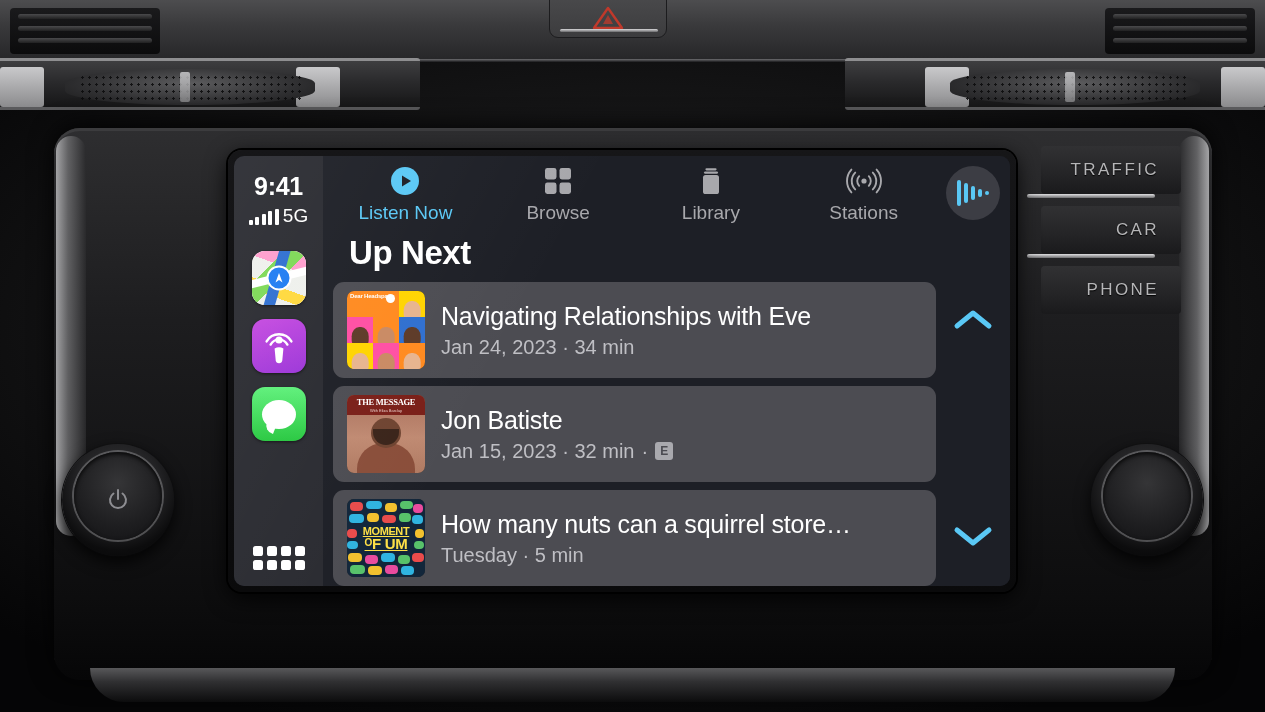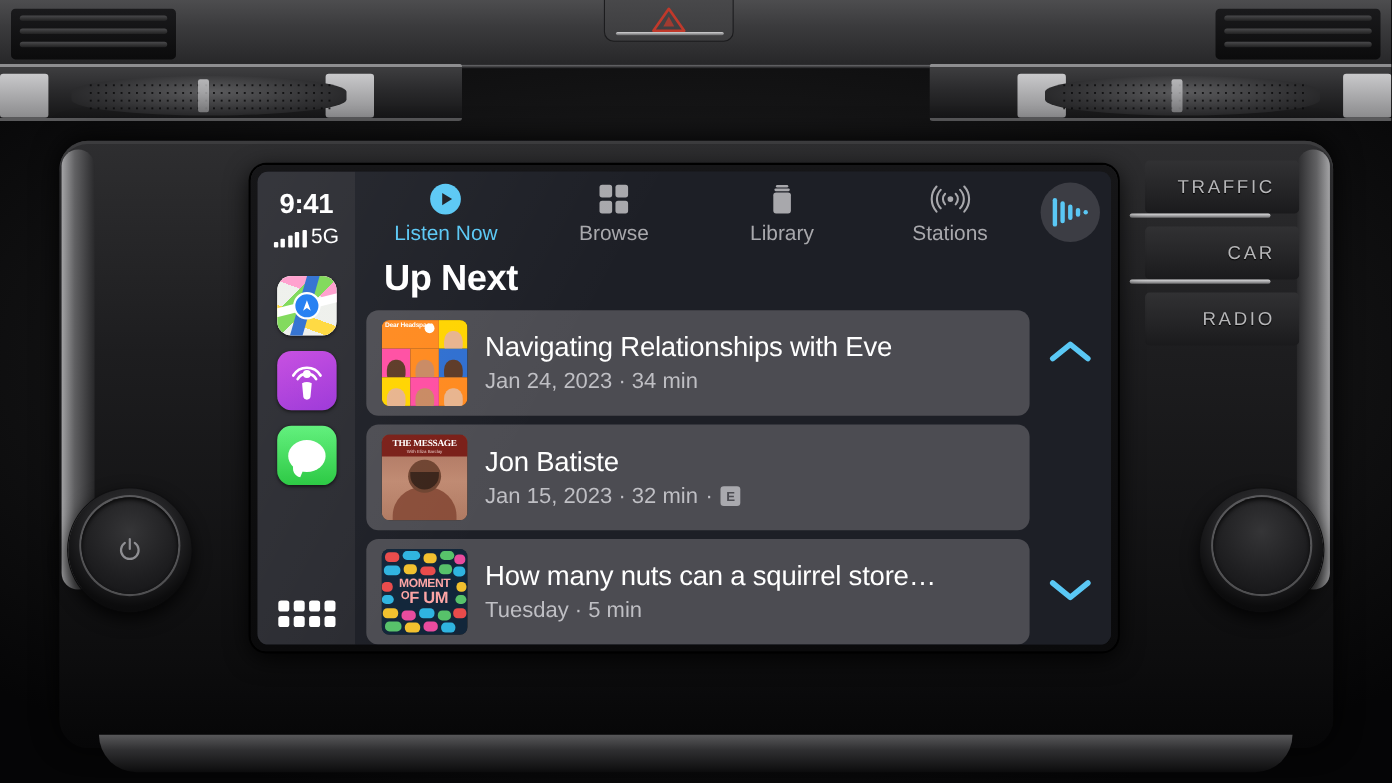--- a/index.html
+++ b/index.html
@@ -315,21 +315,21 @@
     width:30px; height:30px; border-radius:50%; background:#6f4431; }
   .tm .beard{ position:absolute; left:50%; top:44%; transform:translateX(-50%);
     width:26px; height:16px; border-radius:0 0 13px 13px; background:#3a241a; }
   .tm .torso{ position:absolute; left:50%; bottom:0; transform:translateX(-50%);
     width:58px; height:30px; border-radius:26px 26px 0 0; background:#8a4e3a; }
 
   
   .um{ position:absolute; inset:0; background:#12263a; overflow:hidden; }
   .um .b{ position:absolute; border-radius:4px; }
   .um .txt{ position:absolute; left:0; right:0; top:34%; text-align:center;
-    color:#fca5a5; font-weight:800; z-index:4; line-height:.96; }
+    color:#fde047; font-weight:800; z-index:4; line-height:.96;text-decoration:underline; }
   .um .txt .a{ font-size:11px; letter-spacing:-.4px; display:block;
     font-family:"Liberation Sans", sans-serif; }
   .um .txt .b2{ font-size:15px; letter-spacing:-.3px; display:block; margin-top:1px; }
 
   
   .glare{
     position:absolute; inset:0; pointer-events:none; border-radius:10px;
     background:linear-gradient(118deg, rgba(255,255,255,.055) 0%, rgba(255,255,255,0) 38%);
   }
 
@@ -384,21 +384,21 @@
 
 
   <div class="btncol r">
     <div class="hardbtn">
       <span>TRAFFIC</span>
     </div>
     <div class="hardbtn">
       <span>CAR</span>
     </div>
     <div class="hardbtn">
-      <span>RADIO</span>
+      <span>PHONE</span>
     </div>
   </div>
 
   <div class="knob left">
     <svg class="pwr" viewBox="0 0 26 26">
       <path d="M8.5 6.5 A8 8 0 1 0 17.5 6.5" fill="none" stroke="#8e8e92" stroke-width="2" stroke-linecap="round"></path>
       <line x1="13" y1="3" x2="13" y2="12" stroke="#8e8e92" stroke-width="2" stroke-linecap="round"></line>
     </svg>
   </div>
   <div class="knob right"></div>

